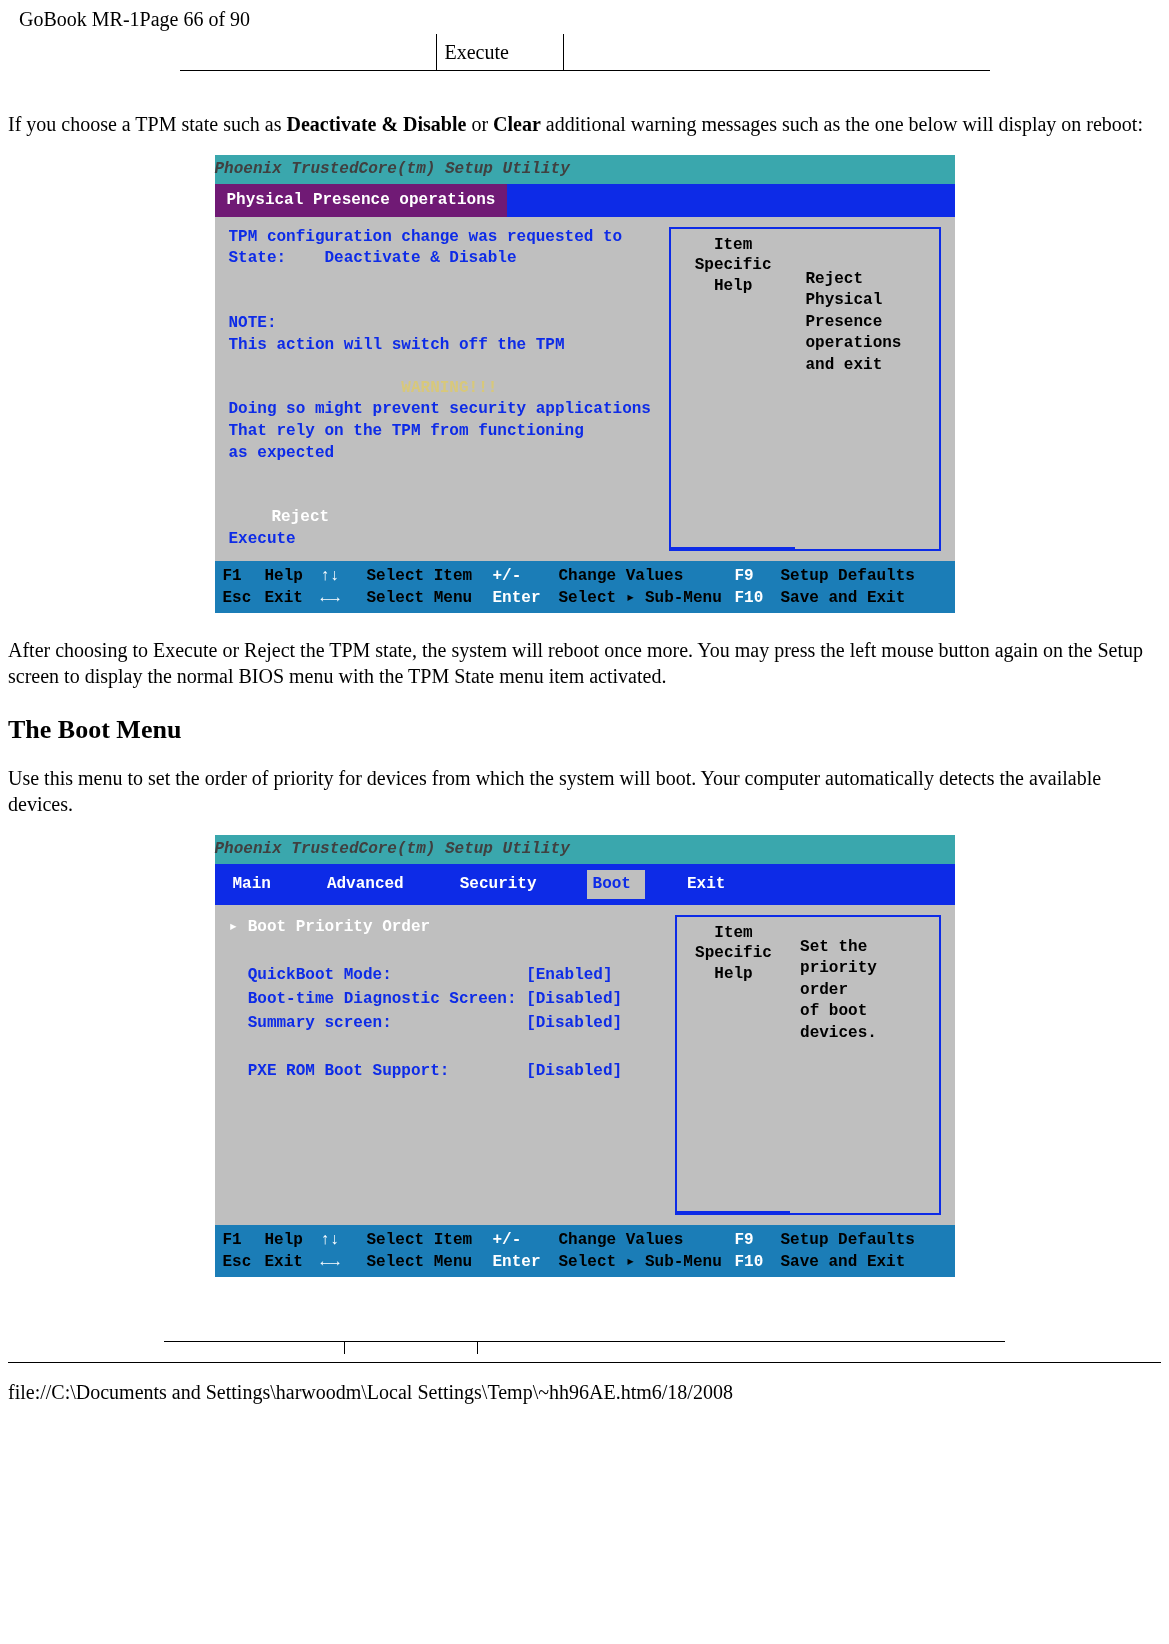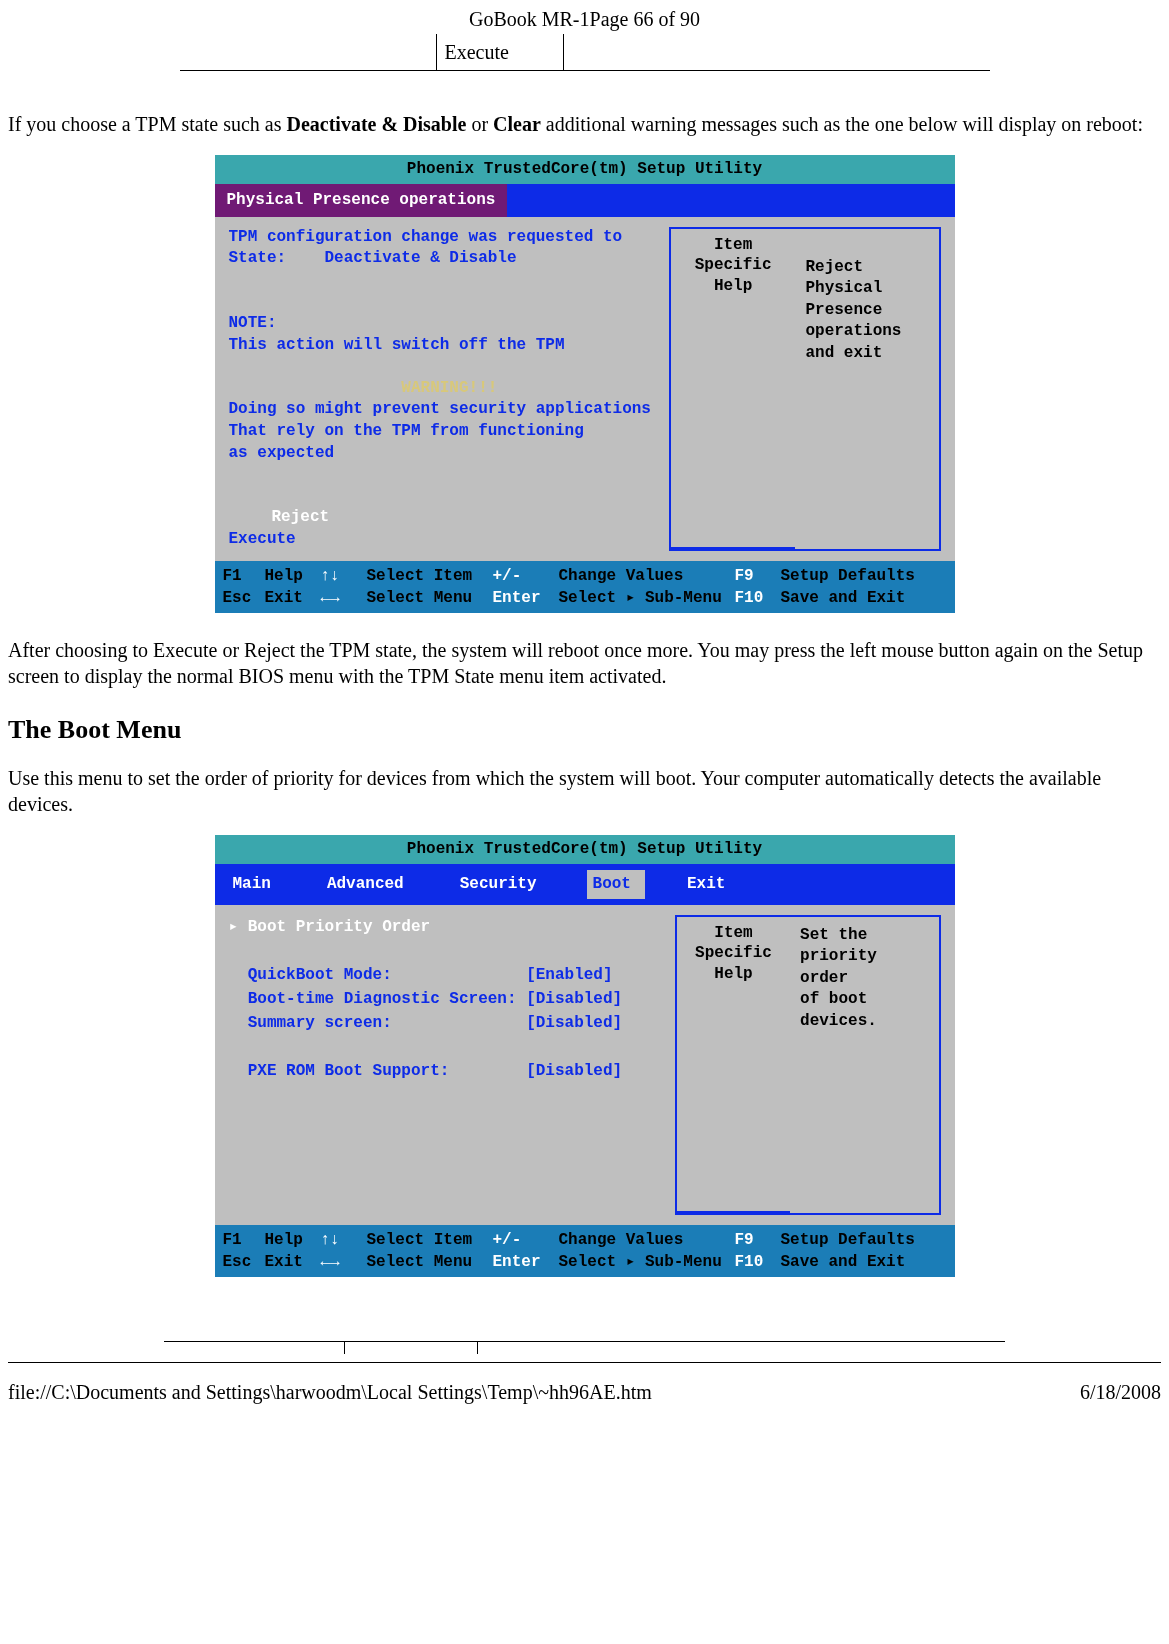--- a/index.html
+++ b/index.html
@@ -5,23 +5,24 @@
     body {
       font-family: "Times New Roman", Times, serif;
       font-size: 20px;
       margin: 0;
       padding: 6px 4px;
       line-height: 1.3;
       color: #000;
     }
     .header-row {
       display: flex;
-      justify-content: center;
+      justify-content: flex-start;
       margin-bottom: 2px;
       padding: 0 4px;
+      margin-left: 11px;
     }
     .execute-cell {
       margin: 0 auto 40px;
       border-collapse: collapse;
     }
     .execute-cell td {
       border: 1px solid #000;
       padding: 4px 18px 4px 8px;
       font-size: 20px;
       height: 28px;
@@ -42,24 +43,25 @@
     }
     .bios-container {
       width: 740px;
       margin: 0 auto 24px;
       font-family: "Courier New", monospace;
       font-size: 16px;
       font-weight: bold;
     }
     .bios-title {
       background: #3aa7ad;
-      color: #000000;
-      text-align: center;
+      color: #404040;
+      text-align: left;
       padding: 4px 0;
       font-weight: bold;
+      font-style: italic;
     }
     .bios-tab-row {
       background: #0d2be7;
       color: #fff;
       padding: 6px 12px;
       display: flex;
       gap: 36px;
     }
     .bios-tab-row .tab {
       padding: 4px 14px 4px 6px;
@@ -93,20 +95,21 @@
       color: #000;
       padding: 6px 4px;
       border-bottom: 2px solid #0d2be7;
       font-weight: bold;
     }
     .bios-right-body {
       color: #000;
       padding: 28px 10px;
       font-weight: bold;
       line-height: 1.35;
+      margin-top: 12px;
     }
     .bios-footer {
       background: #1b7db7;
       color: #fff;
       padding: 4px 8px;
       line-height: 1.4;
     }
     .bios-footer-row {
       display: flex;
       gap: 6px;
@@ -128,21 +131,20 @@
       min-height: 300px;
     }
     .bios-left-2 {
       flex: 1.6;
       white-space: pre;
       line-height: 1.5;
     }
     .bios-left-2 .white { color: #fff; }
     .footer-row {
       display: flex;
-      justify-content: space-between;
       padding: 4px 4px 0 4px;
       margin-top: 12px;
     }
     .hr-bottom {
       border: none;
       border-top: 1px solid #000;
       margin: 8px 4px 4px 4px;
     }
     .tiny-partial-table {
       margin: 0 auto;

